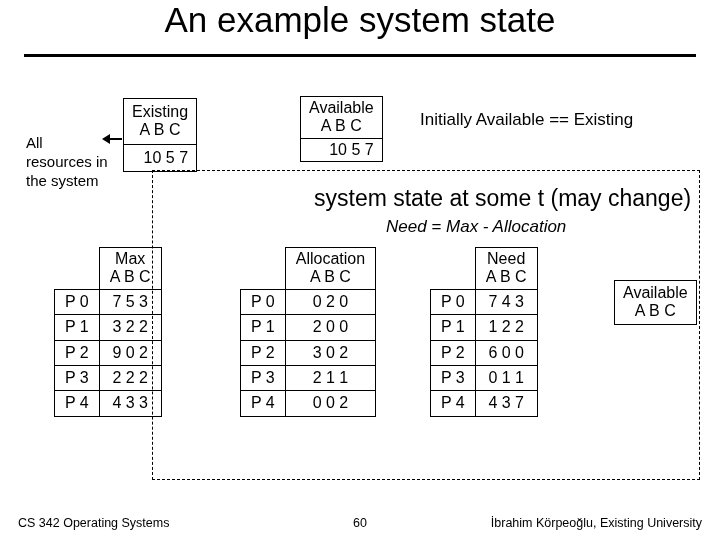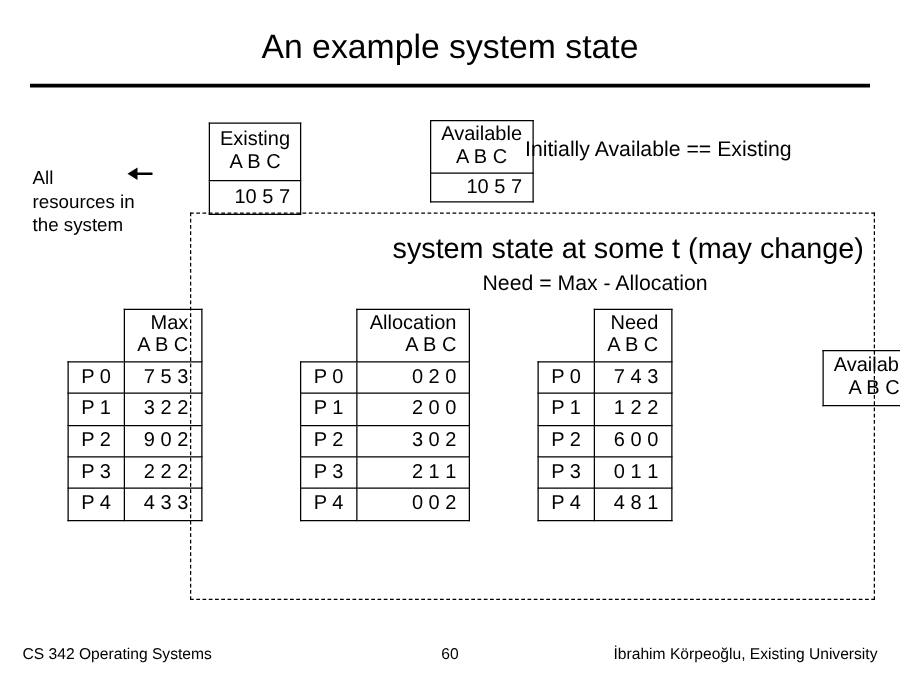--- a/index.html
+++ b/index.html
@@ -8,60 +8,58 @@
     width: 720px;
     height: 540px;
     background: #fff;
     font-family: Arial, Helvetica, sans-serif;
     color: #000;
     position: relative;
     overflow: hidden;
   }
   .slide { width: 100%; height: 100%; position: relative; }
   .title {
-    font-size: 27px;
+    font-size: 35px;
     text-align: center;
-    padding-top: 22px;
     font-weight: 400;
   }
   .hr {
     border: none;
     border-top: 3px solid #000;
     margin: 14px 24px 0 24px;
   }
   .content {
     position: absolute;
     left: 16px; right: 16px; top: 92px; bottom: 44px;
   }
   .small-label {
     position: absolute;
     font-size: 15px;
     line-height: 1.25;
   }
   .box {
     border: 1.5px solid #000;
     border-collapse: collapse;
-    margin-left: 44px;
   }
   .box th, .box td {
     border: 1.5px solid #000;
     text-align: center;
     font-weight: 400;
     font-size: 16px;
     line-height: 1.15;
   }
   .box th { padding: 2px 8px; }
   .box td { padding: 3px 8px; text-align: right; }
   .existing { position: absolute; left: 107px; top: 6px; }
   .existing th, .existing td { padding: 4px 8px; }
   .avail-top { position: absolute; left: 284px; top: 4px; }
   .avail-top th, .avail-top td { padding: 2px 8px; }
   .note1 { position: absolute; left: 404px; top: 18px; font-size: 17px; }
   .note2 { position: absolute; left: 298px; top: 93px; font-size: 23px; }
-  .note3 { position: absolute; left: 370px; top: 125px; font-size: 17px; }
+  .note3 { position: absolute; left: 370px; top: 125px; font-size: 17px; font-style: italic; }
   .all-res { left: 10px; top: 42px; width: 86px; }
   .arrow {
     position: absolute;
     left: 88px; top: 46px;
     width: 18px; height: 2px; background: #000;
   }
   .arrow::after {
     content: "";
     position: absolute;
     left: -2px; top: -4px;
@@ -72,21 +70,21 @@
   .dashed-box {
     position: absolute;
     left: 136px; top: 78px;
     width: 548px; height: 310px;
     border: 1.5px dashed #000;
   }
   .ptable { position: absolute; border-collapse: collapse; }
   .ptable th, .ptable td {
     border: 1.5px solid #000;
     font-weight: 400;
-    text-align: right;
+    text-align: center;
     font-size: 16px;
     padding: 3px 10px;
     line-height: 1.15;
   }
   .ptable th { padding: 2px 10px; }
   .max-t   { left: 38px;  top: 155px; }
   .alloc-t { left: 224px; top: 155px; }
   .need-t  { left: 414px; top: 155px; }
   .avail-r { position: absolute; left: 598px; top: 188px; }
   .avail-r th, .avail-r td { padding: 3px 8px; }
@@ -219,21 +217,21 @@
       <tr>
             <td>P 2</td>
             <td>6 0 0</td>
           </tr>
       <tr>
             <td>P 3</td>
             <td>0 1 1</td>
           </tr>
       <tr>
             <td>P 4</td>
-            <td>4 8 1</td>
+            <td>4 3 7</td>
           </tr>
     </tbody>
       </table>
 
     <table class="box avail-r">
       <tbody>
           <tr>
             <th><span>Available</span><br><span>A B C</span></th>
           </tr>
     </tbody>

